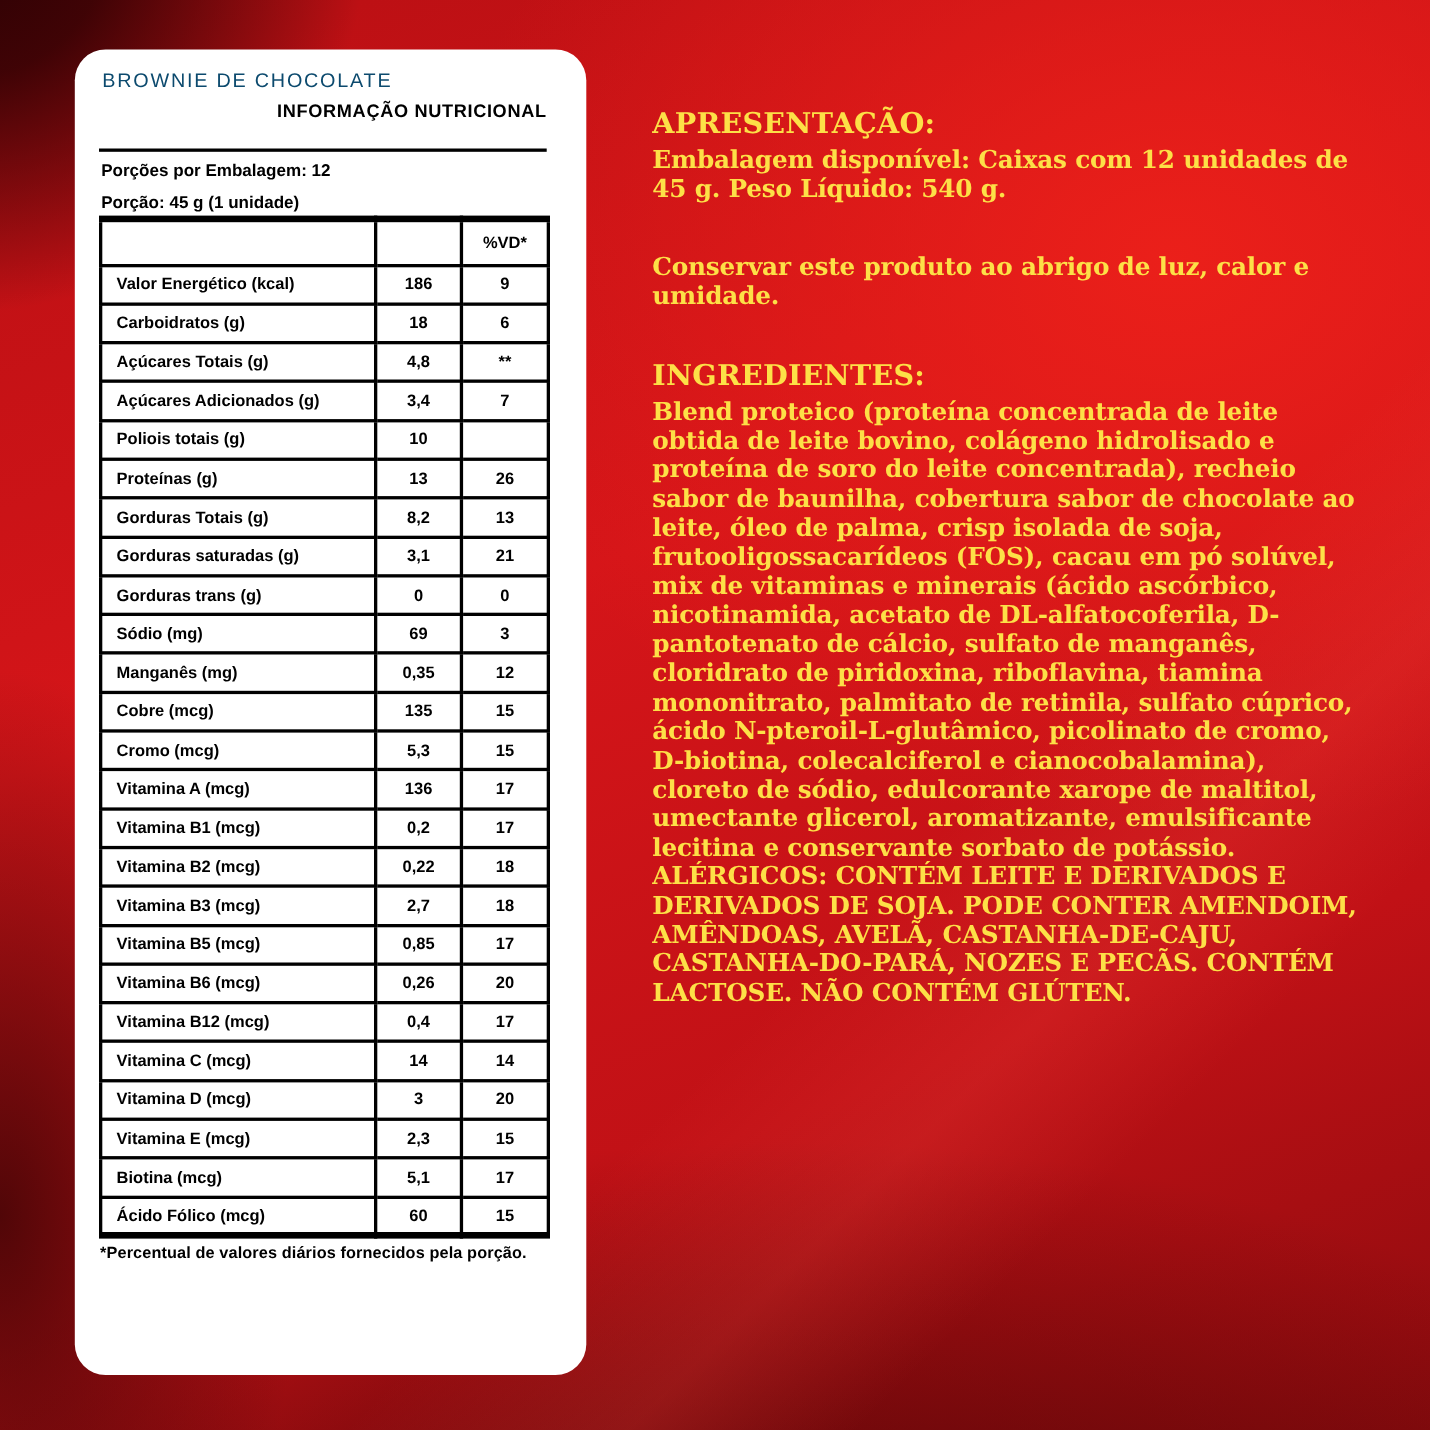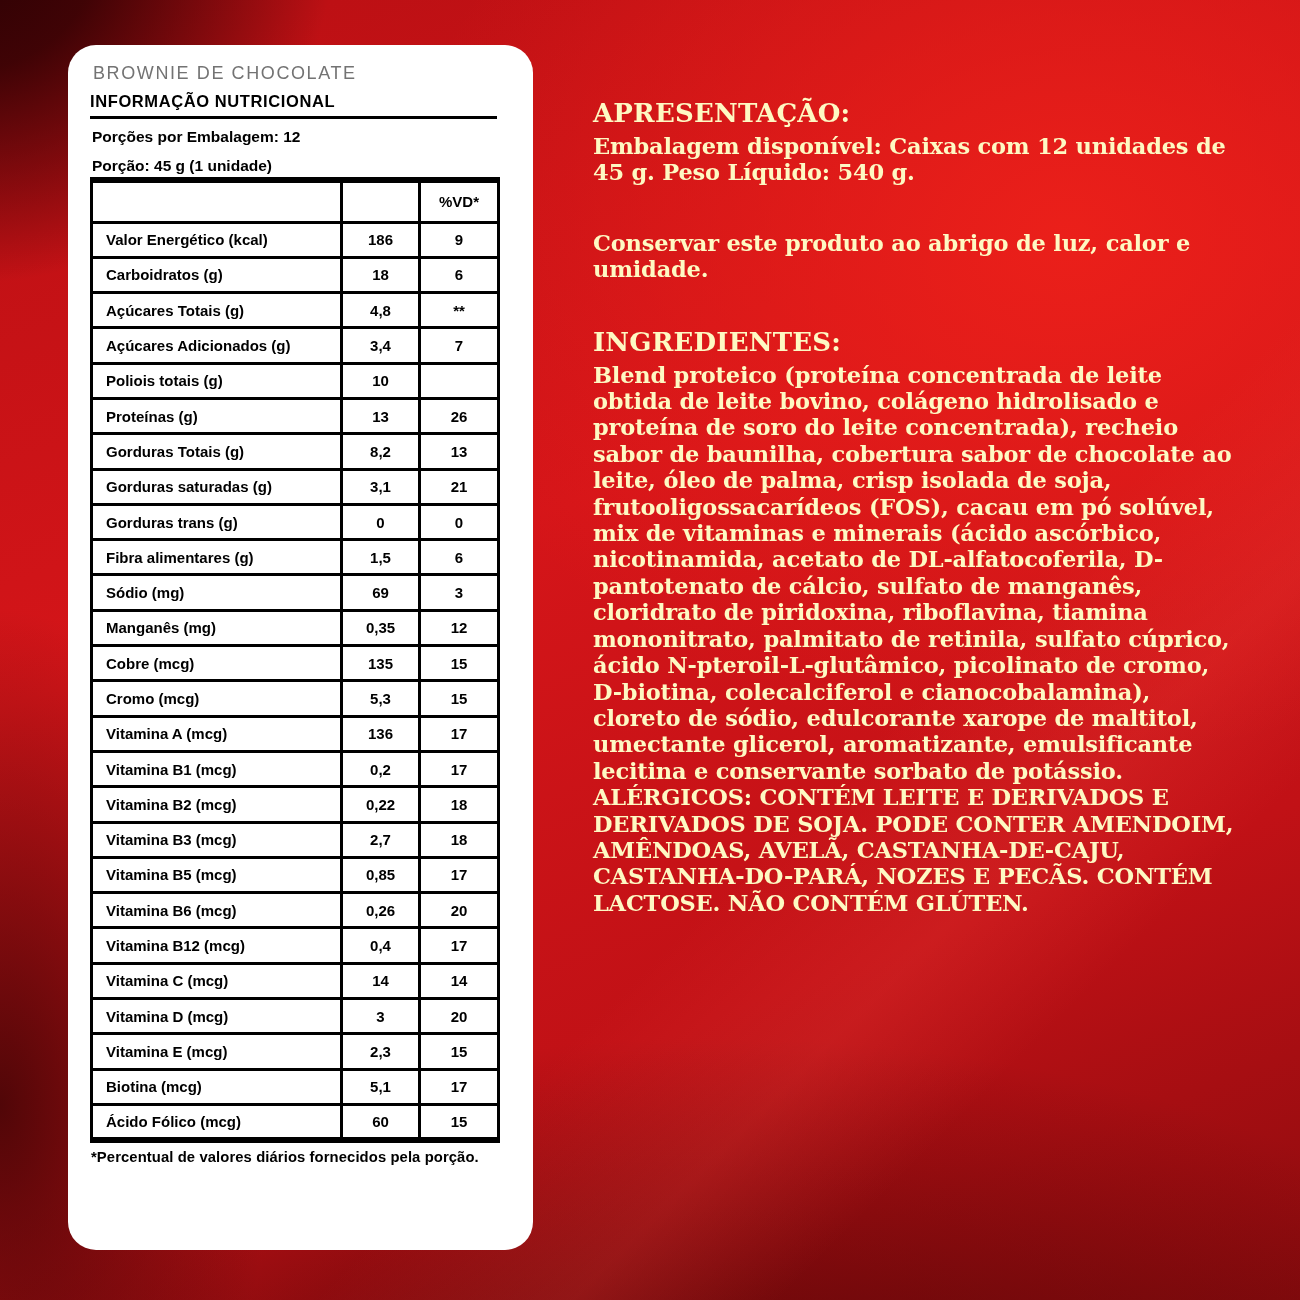--- a/index.html
+++ b/index.html
@@ -21,25 +21,25 @@
   .card {
     position: absolute; left: 68px; top: 45px;
     width: 465px; height: 1205px;
     background: #ffffff; border-radius: 28px;
     padding: 16px 0 0 22px;
     color: #000;
   }
   .card-inner { width: 407px; }
   .product-title {
     font-size: 18px; font-weight: 400; letter-spacing: 1.6px;
-    color: #737373; margin: 2px 0 8px 3px;
+    color: #0c4a6e; margin: 2px 0 8px 3px;
   }
   .table-title {
     font-size: 16.5px; font-weight: bold; letter-spacing: 0.6px;
-    text-align: left; padding-bottom: 5px; border-bottom: 3px solid #000;
+    text-align: right; padding-bottom: 24px; border-bottom: 3px solid #000;
   }
   .serving-line { font-size: 15.5px; font-weight: bold; margin: 9px 0 0 2px; }
   .serving-line + .serving-line { margin-top: 11px; margin-bottom: 2px; }
 
   table.nutri {
     width: 407px; border-collapse: collapse; table-layout: fixed;
     border-left: 3px solid #000; border-right: 3px solid #000;
     border-top: 6px solid #000; border-bottom: 6px solid #000;
   }
   table.nutri col.c1 { width: 250px; }
@@ -52,21 +52,21 @@
   }
   table.nutri thead th { height: 42px; }
   td.c-name { text-align: left; padding-left: 13px; }
   td.c-value, td.c-vd, th.c-vd { text-align: center; }
   .footnote { font-size: 14.8px; font-weight: bold; margin: 6px 0 0 1px; letter-spacing: 0.1px; }
 
   
   .right-col {
     position: absolute; left: 593px; top: 98px; width: 648px;
     font-family: "DejaVu Serif", serif; font-weight: bold;
-    color: #fef9c3;
+    color: #fde047;
   }
   .section { margin-bottom: 44px; }
   .section-heading { font-size: 26px; letter-spacing: 0.2px; margin-bottom: 5px; }
   .section-body { font-size: 22.5px; line-height: 26.4px; letter-spacing: -0.2px; }
 </style>
 </head>
 <body>
 
 <div class="stage">
 
@@ -130,25 +130,20 @@
               <td class="c-name">Gorduras saturadas (g)</td>
               <td class="c-value">3,1</td>
               <td class="c-vd">21</td>
             </tr>
             <tr>
               <td class="c-name">Gorduras trans (g)</td>
               <td class="c-value">0</td>
               <td class="c-vd">0</td>
             </tr>
             <tr>
-              <td class="c-name">Fibra alimentares (g)</td>
-              <td class="c-value">1,5</td>
-              <td class="c-vd">6</td>
-            </tr>
-            <tr>
               <td class="c-name">Sódio (mg)</td>
               <td class="c-value">69</td>
               <td class="c-vd">3</td>
             </tr>
             <tr>
               <td class="c-name">Manganês (mg)</td>
               <td class="c-value">0,35</td>
               <td class="c-vd">12</td>
             </tr>
             <tr>

